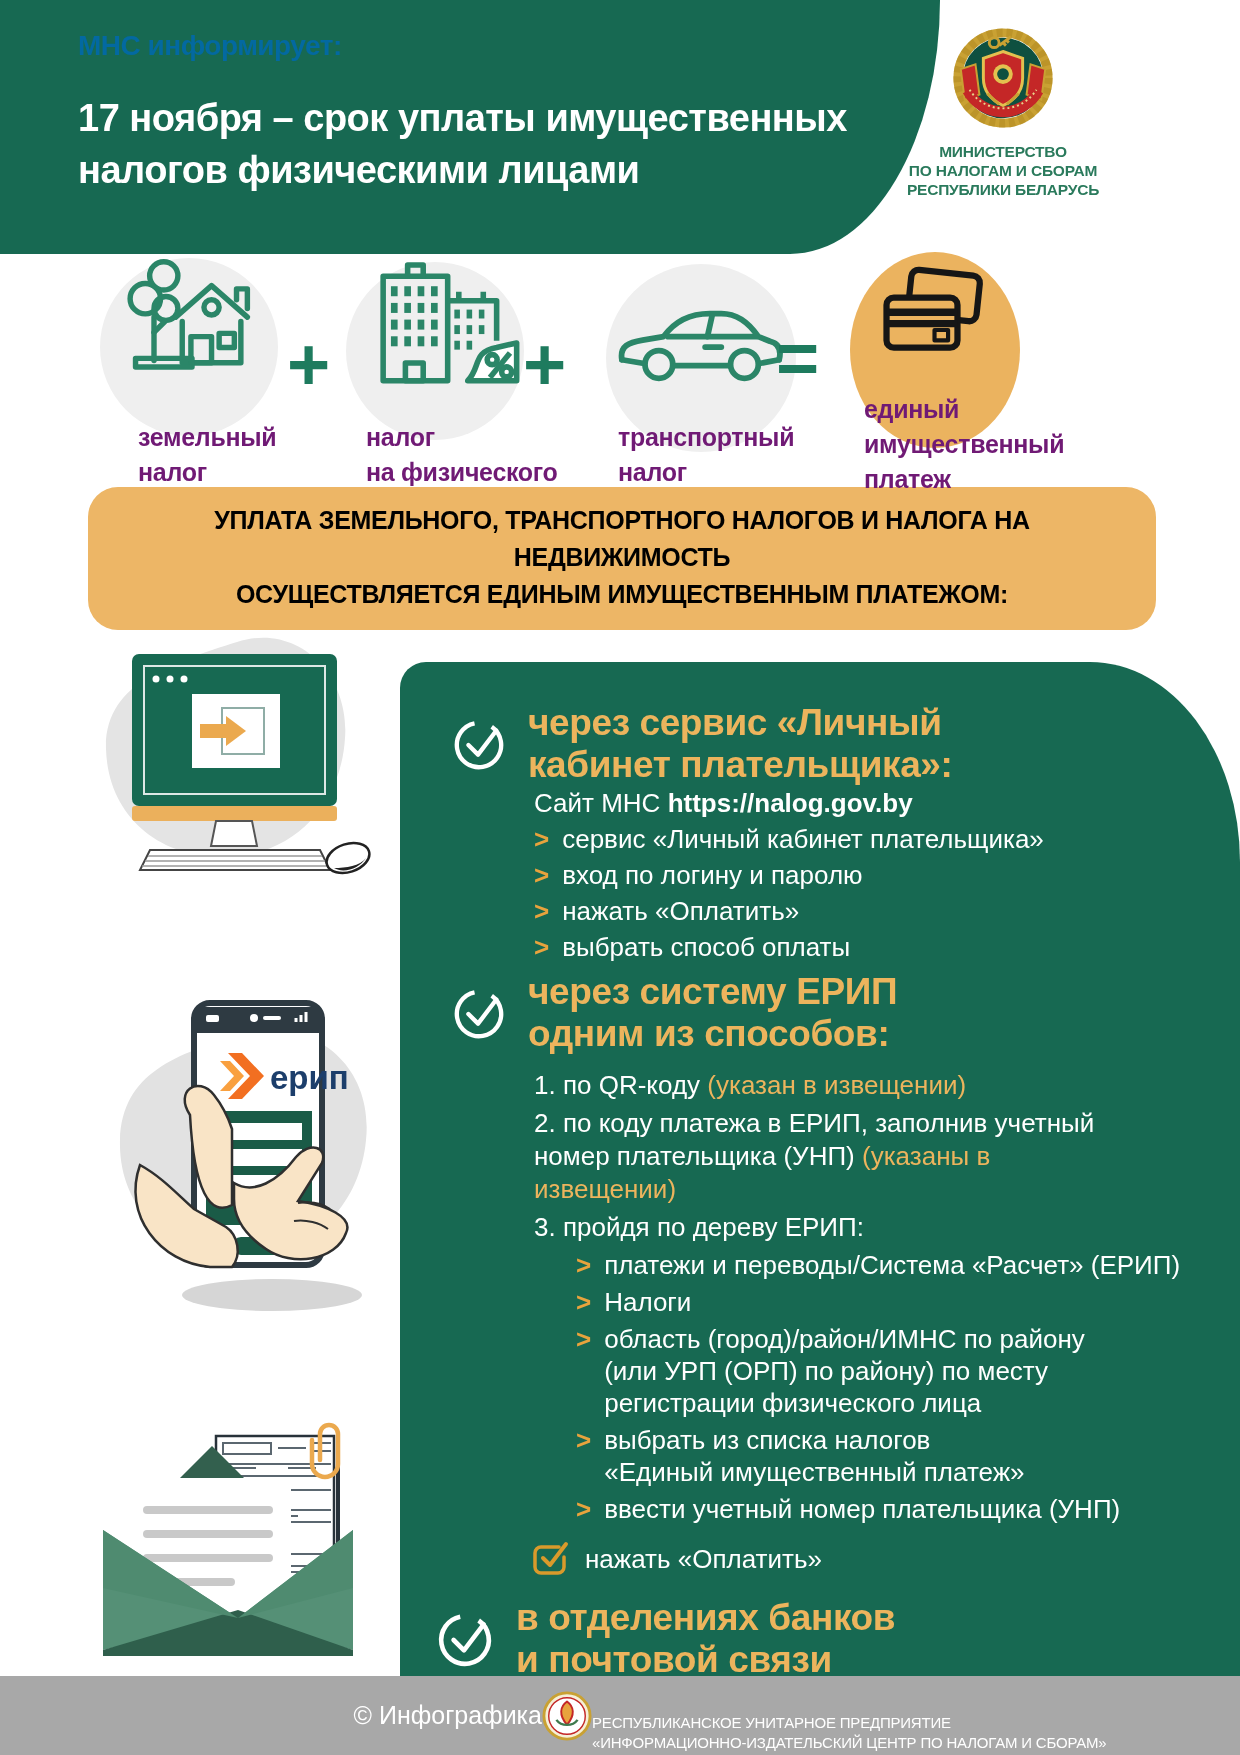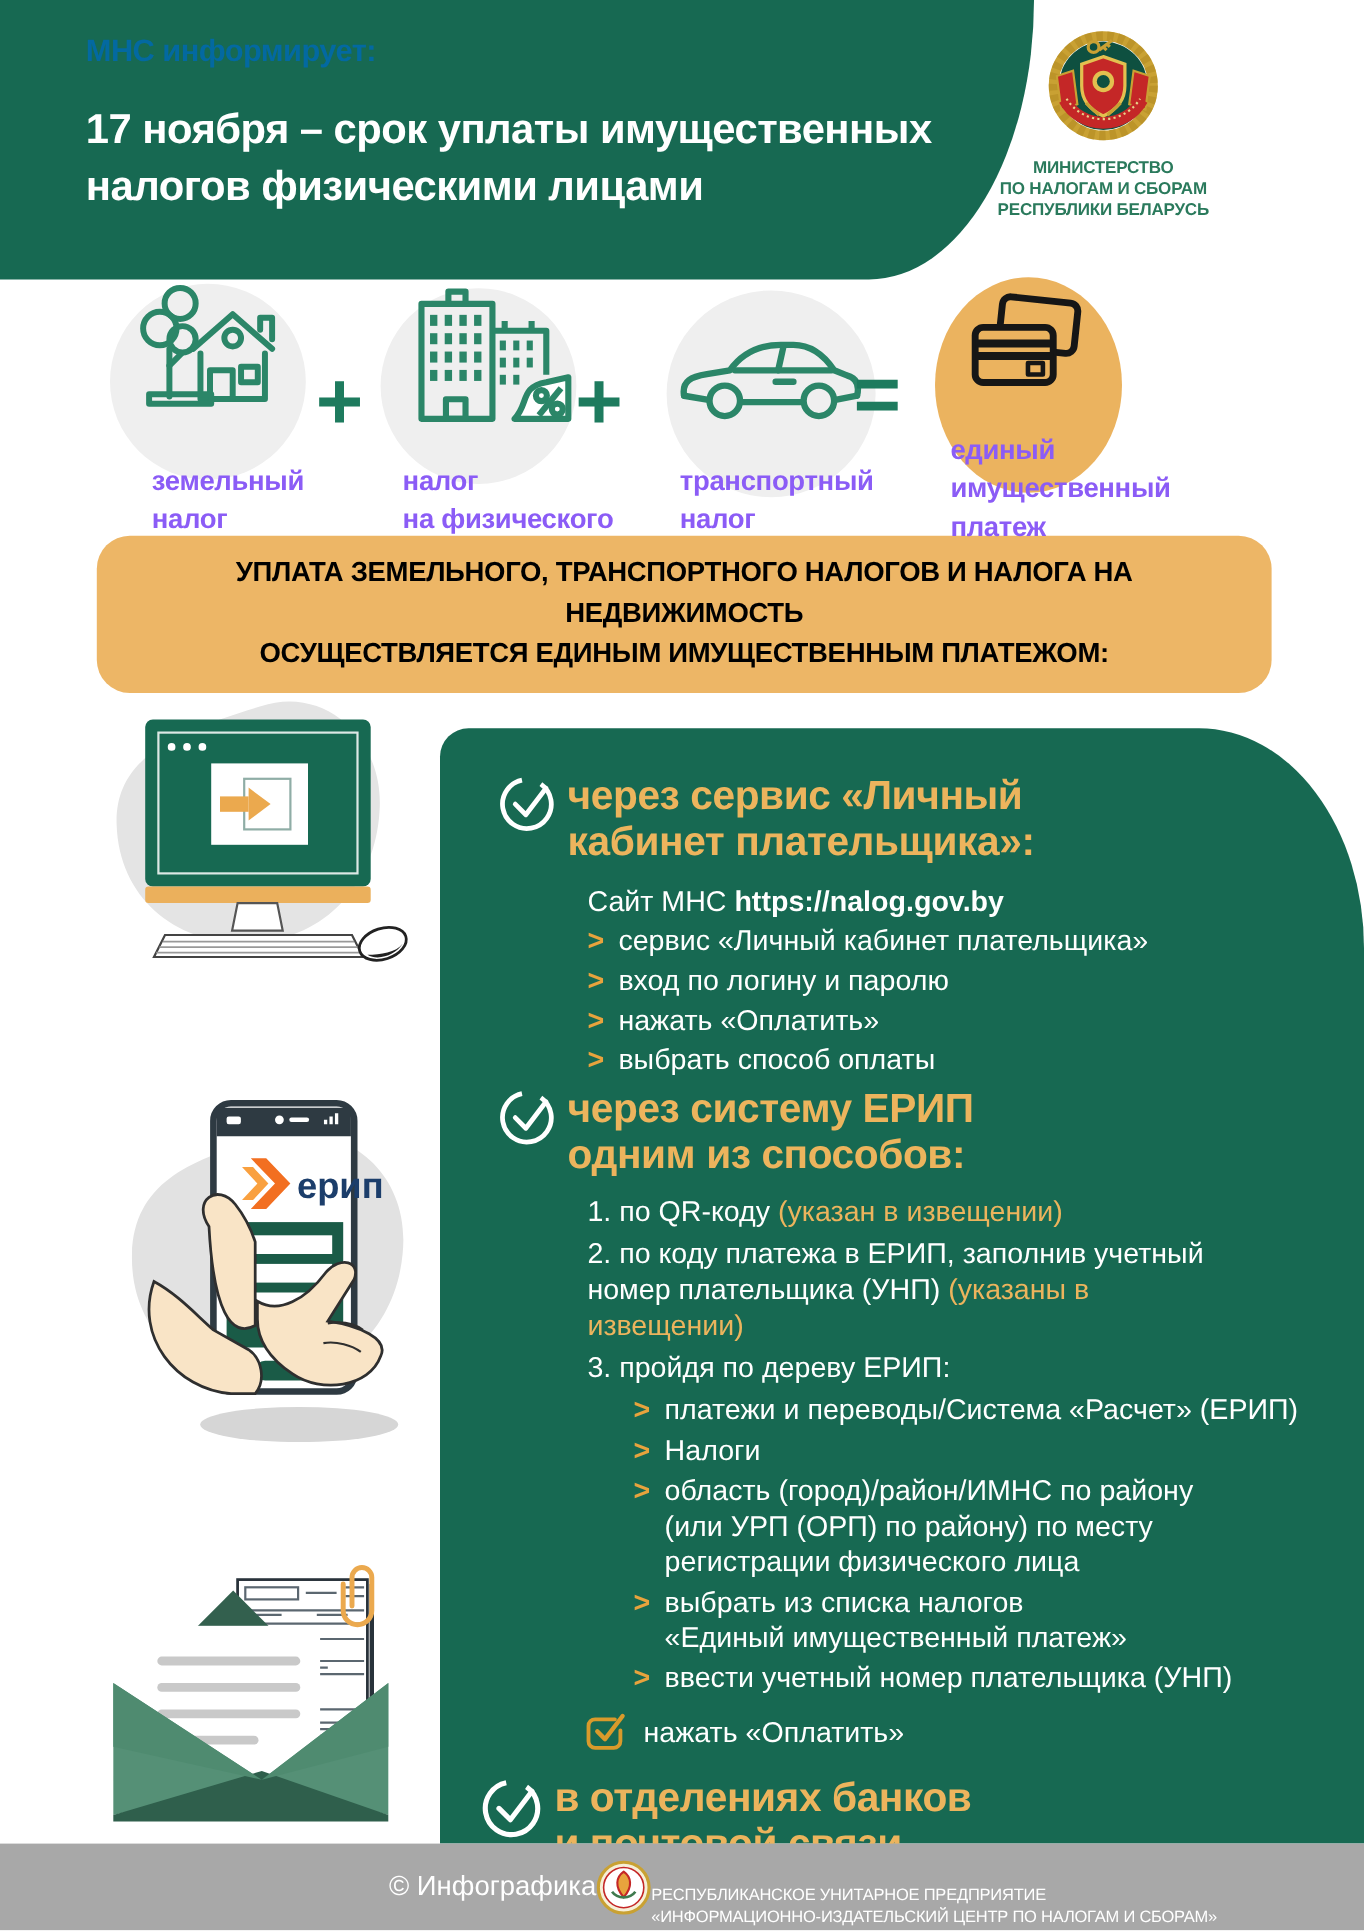--- a/index.html
+++ b/index.html
@@ -29,21 +29,21 @@
     letter-spacing:-0.2px;
   }
   
   .disc{position:absolute;border-radius:50%;background:#EFEFEF;}
   .disc.orange{background:#EBB35F;}
   .eq-icon{position:absolute;}
   .eq-op{
     position:absolute;font-size:74px;font-weight:900;color:#1E7B5E;line-height:1;
   }
   .eq-label{
-    position:absolute;font-size:25px;font-weight:bold;color:#8b5cf6;line-height:35px;
+    position:absolute;font-size:25px;font-weight:bold;color:#701a75;line-height:35px;
     letter-spacing:-0.3px;z-index:3;
   }
   
   .banner{
     position:absolute;left:88px;top:487px;width:1068px;box-sizing:border-box;
     background:#EDB666;border-radius:30px;padding:15px 24px 17px;
     text-align:center;font-size:25px;font-weight:bold;color:#000000;line-height:37px;
     letter-spacing:-0.3px;
   }
   .banner::after{
@@ -51,21 +51,21 @@
     border:2.5px solid #C08A2E;border-radius:32px;z-index:-1;
   }
   
   .illu{position:absolute;}
   
   .panel{
     position:absolute;left:400px;top:662px;width:840px;height:1014px;box-sizing:border-box;
     background:#176952;border-top-left-radius:26px;border-top-right-radius:150px 200px;
     padding:40px 36px 0 52px;color:#fff;
   }
-  .section{display:flex;gap:10px;align-items:flex-start;}
+  .section{display:flex;gap:22px;align-items:center;}
   .check-icon{flex:none;width:54px;height:54px;margin-top:2px;}
   .sec-head{
     font-size:37px;font-weight:bold;color:#ECB45D;line-height:42px;letter-spacing:-0.4px;
   }
   .body-block{margin-left:82px;font-size:26px;line-height:35px;}
   .site-line{white-space:nowrap;}
   .site-line .url{font-weight:bold;}
   .b-row{display:flex;gap:13px;margin-top:1px;}
   .marker{color:#E8A33D;font-weight:900;flex:none;}
   .num-list{margin-left:82px;font-size:26px;line-height:33px;}
@@ -308,21 +308,21 @@
       <svg class="check-icon" viewBox="0 0 56 56">
         <circle cx="28" cy="28" r="23" fill="none" stroke="#fff" stroke-width="4.5" stroke-dasharray="125 20" transform="rotate(-55 28 28)"></circle>
         <path d="M17 28 L27 38 L46 13" fill="none" stroke="#fff" stroke-width="4.5" stroke-linecap="round" stroke-linejoin="round"></path>
       </svg>
       <div class="sec-head">
         <div>через сервис «Личный</div>
         <div>кабинет плательщика»:</div>
       </div>
     </div>
 
-    <div class="body-block" style="margin-top:16px;">
+    <div class="body-block" style="">
       <div class="site-line">
         <span>Сайт МНС </span><span class="url">https://nalog.gov.by</span>
       </div>
       <div class="b-row">
         <span class="marker">&gt;</span>
         <span>сервис «Личный кабинет плательщика»</span>
       </div>
       <div class="b-row">
         <span class="marker">&gt;</span>
         <span>вход по логину и паролю</span>

